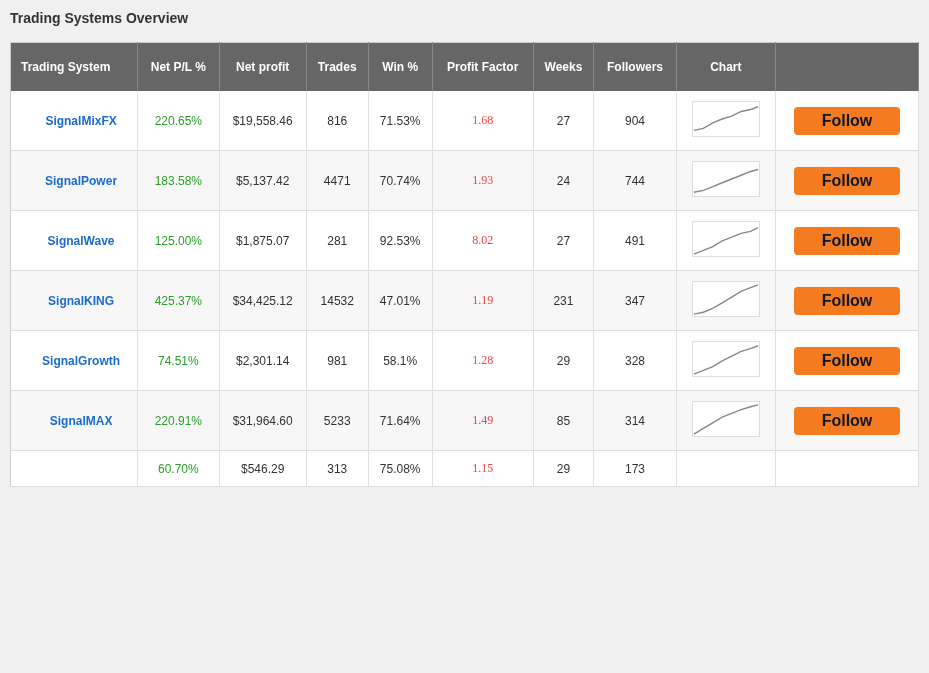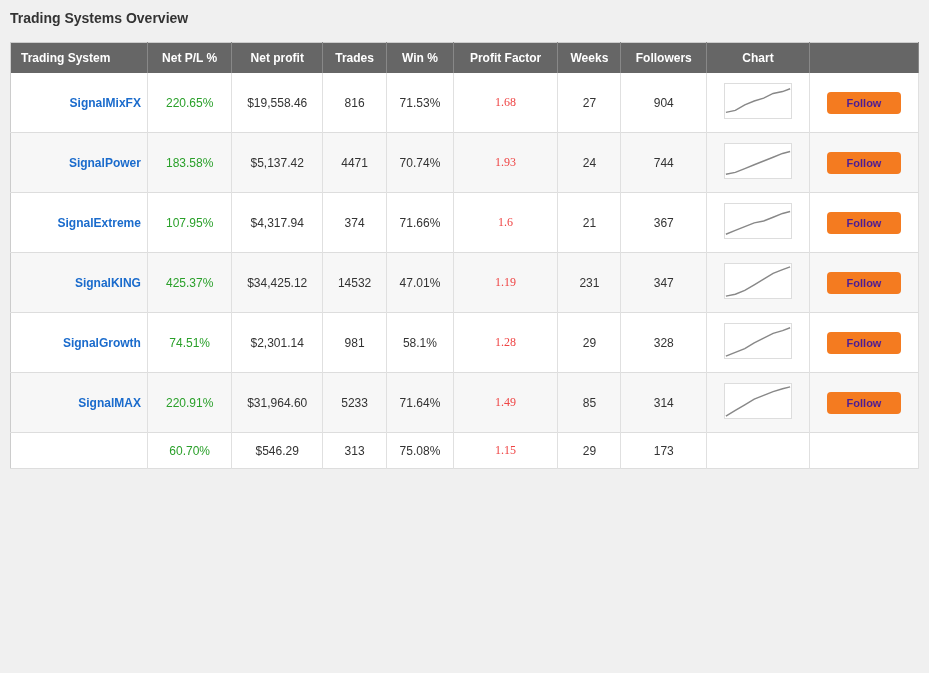--- a/index.html
+++ b/index.html
@@ -19,21 +19,21 @@
       width: 100%;
       border-collapse: collapse;
       background: #fff;
       border: 1px solid #ccc;
     }
     thead tr {
       background: #666;
       color: #fff;
     }
     thead th {
-      padding: 8px 6px;
+      padding: 17px 6px;
       text-align: center;
       font-size: 12px;
       font-weight: bold;
       border-right: 1px solid #888;
     }
     thead th:first-child {
       text-align: left;
       padding-left: 10px;
     }
     tbody tr {
@@ -45,38 +45,38 @@
     }
     tbody td {
       padding: 10px 6px;
       text-align: center;
       font-size: 12px;
       color: #333;
       border-right: 1px solid #e0e0e0;
       vertical-align: middle;
     }
     tbody td:first-child {
-      text-align: right;
+      text-align: center;
       padding-left: 20px;
     }
     .system-name {
       color: #1a6bcc;
       font-weight: bold;
       cursor: pointer;
       text-decoration: none;
     }
     .positive { color: #2aa02a; font-weight: normal; }
     .profit-factor { color: #ef4444; font-family: Liberation Serif, serif; }
     .follow-btn {
       background: #f47b20;
-      color: #4c1d95;
+      color: #0f172a;
       border: none;
-      padding: 5px 20px;
+      padding: 5px 28px;
       border-radius: 4px;
-      font-size: 11px;
+      font-size: 16px;
       font-weight: bold;
       cursor: pointer;
       white-space: nowrap;
     }
     .chart-cell {
       width: 70px;
       height: 38px;
       display: inline-block;
       position: relative;
     }
@@ -130,30 +130,30 @@
         <td>70.74%</td>
         <td class="profit-factor">1.93</td>
         <td>24</td>
         <td>744</td>
         <td><div class="chart-cell"><svg viewBox="0 0 68 36">
               <polyline points="0,32 10,30 20,26 30,22 40,18 50,14 60,10 68,8" fill="none" stroke="#888" stroke-width="1.5"></polyline>
             </svg></div></td>
         <td><button class="follow-btn">Follow</button></td>
       </tr>
       <tr>
-        <td><a class="system-name" href="#">SignalExtreme</a></td>
-        <td class="positive">107.95%</td>
-        <td>$4,317.94</td>
-        <td>374</td>
-        <td>71.66%</td>
-        <td class="profit-factor">1.6</td>
-        <td>21</td>
-        <td>367</td>
-        <td><div class="chart-cell"><svg viewBox="0 0 68 36">
-              <polyline points="0,32 10,28 20,24 30,20 40,18 50,14 60,10 68,8" fill="none" stroke="#888" stroke-width="1.5"></polyline>
+        <td><a class="system-name" href="#">SignalWave</a></td>
+        <td class="positive">125.00%</td>
+        <td>$1,875.07</td>
+        <td>281</td>
+        <td>92.53%</td>
+        <td class="profit-factor">8.02</td>
+        <td>27</td>
+        <td>491</td>
+        <td><div class="chart-cell"><svg viewBox="0 0 68 36">
+              <polyline points="0,34 10,30 20,26 30,20 40,16 50,12 60,10 68,6" fill="none" stroke="#888" stroke-width="1.5"></polyline>
             </svg></div></td>
         <td><button class="follow-btn">Follow</button></td>
       </tr>
       <tr>
         <td><a class="system-name" href="#">SignalKING</a></td>
         <td class="positive">425.37%</td>
         <td>$34,425.12</td>
         <td>14532</td>
         <td>47.01%</td>
         <td class="profit-factor">1.19</td>

